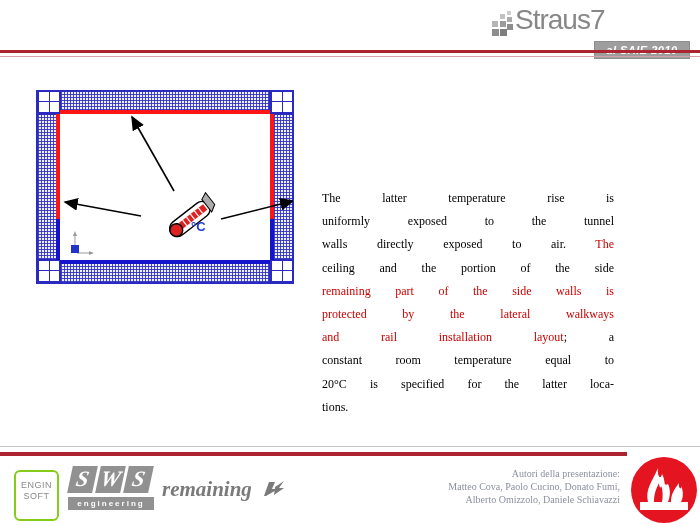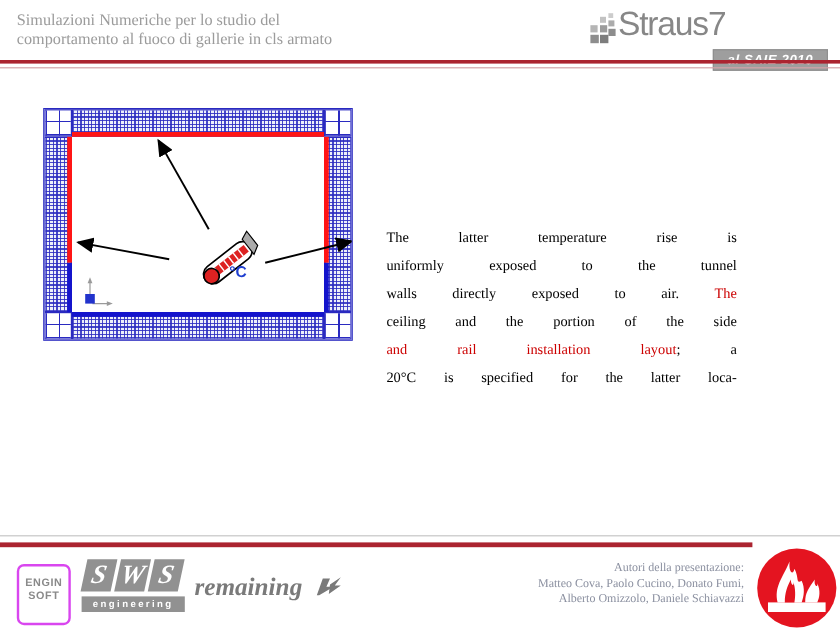--- a/index.html
+++ b/index.html
@@ -37,45 +37,41 @@
 
   
   .para{left:322px;top:187px;width:292px;font-size:12px;}
   .para-line{text-align:justify;text-align-last:justify;height:23.2px;line-height:23.2px;
              white-space:normal;}
   .para-line.last{text-align-last:left;}
 
   
   .foot-gray{left:0;top:446px;width:700px;height:1px;background:#c6c6c6;}
   .foot-red{left:0;top:452px;width:627px;height:4px;background:#ab2430;}
-  .enginsoft{left:14px;top:470px;width:41px;height:39px;border:2px solid #d946ef;border-radius:6px;
-             color:#8a8a8a;font-family:"Liberation Sans",sans-serif;font-weight:bold;font-size:9px;
+  .enginsoft{left:14px;top:470px;width:41px;height:39px;border:2px solid #84cc16;border-radius:6px;
+             color:#8a8a8a;font-family:"Liberation Sans",sans-serif;font-weight:normal;font-size:9px;
              text-align:center;letter-spacing:0.5px;line-height:11px;padding-top:8px;box-sizing:content-box;}
   .sws{left:68px;top:466px;width:86px;height:44px;}
   .sws-block{position:absolute;top:0;width:25px;height:27px;background:#919191;transform:skewX(-12deg);
              color:#ffffff;font-family:"Liberation Serif",serif;font-weight:bold;font-style:italic;
              font-size:22px;text-align:center;line-height:26px;}
   .sws-bar{position:absolute;left:0;top:31px;width:86px;height:13px;background:#919191;color:#ffffff;
            font-family:"Liberation Sans",sans-serif;font-size:8px;letter-spacing:2px;text-align:center;
            line-height:13px;font-weight:bold;}
   .coopsette{left:162px;top:477px;color:#7a7a7a;font-style:italic;font-weight:bold;font-size:21px;}
   .coop-icon{left:262px;top:480px;}
   .authors{left:370px;top:467px;width:250px;text-align:right;color:#8b90a0;font-size:10px;
            line-height:13px;}
   .fire{left:629px;top:455px;}
 </style>
 </head>
 <body>
 
 <div class="slide">
 
-  <div class="abs hdr-title">
-    <div>Simulazioni Numeriche per lo studio del</div>
-    <div>comportamento al fuoco di gallerie in cls armato</div>
-  </div>
 
   <div class="abs brand-icon">
     <div class="px" style="left:0;top:10px;width:6px;height:6px;background:#b5b5b5;"></div>
     <div class="px" style="left:0;top:18px;width:7px;height:7px;background:#8d8d8d;"></div>
     <div class="px" style="left:8px;top:3px;width:5px;height:5px;background:#c2c2c2;"></div>
     <div class="px" style="left:8px;top:10px;width:6px;height:6px;background:#9c9c9c;"></div>
     <div class="px" style="left:8px;top:18px;width:7px;height:7px;background:#7d7d7d;"></div>
     <div class="px" style="left:15px;top:0;width:4px;height:4px;background:#cccccc;"></div>
     <div class="px" style="left:15px;top:6px;width:5px;height:5px;background:#ababab;"></div>
     <div class="px" style="left:15px;top:13px;width:6px;height:6px;background:#8d8d8d;"></div>
@@ -141,22 +137,26 @@
       </g>
     </svg>
     <div class="abs thermo-label" style="left:154px;top:128px;">°C</div>
   </div>
 
   <div class="abs para">
       <div class="para-line"><span style="color: rgb(0, 0, 0);">The latter temperature rise is</span></div>
       <div class="para-line"><span style="color: rgb(0, 0, 0);">uniformly exposed to the tunnel</span></div>
       <div class="para-line"><span style="color: rgb(0, 0, 0);">walls directly exposed to air. </span><span style="color: rgb(204, 0, 0);">The</span></div>
       <div class="para-line"><span style="color: rgb(0, 0, 0);">ceiling and the portion of the side</span></div>
+      <div class="para-line"><span style="color: rgb(204, 0, 0);">remaining part of the side walls is</span></div>
+      <div class="para-line"><span style="color: rgb(204, 0, 0);">protected by the lateral walkways</span></div>
       <div class="para-line"><span style="color: rgb(204, 0, 0);">and rail installation layout</span><span style="color: rgb(0, 0, 0);">; a</span></div>
+      <div class="para-line"><span style="color: rgb(0, 0, 0);">constant room temperature equal to</span></div>
       <div class="para-line"><span style="color: rgb(0, 0, 0);">20°C is specified for the latter loca-</span></div>
+      <div class="para-line last"><span style="color: rgb(0, 0, 0);">tions.</span></div>
     </div>
 
   <div class="abs foot-gray"></div>
   <div class="abs foot-red"></div>
 
   <div class="abs enginsoft">
     <div>ENGIN</div>
     <div>SOFT</div>
   </div>
 

